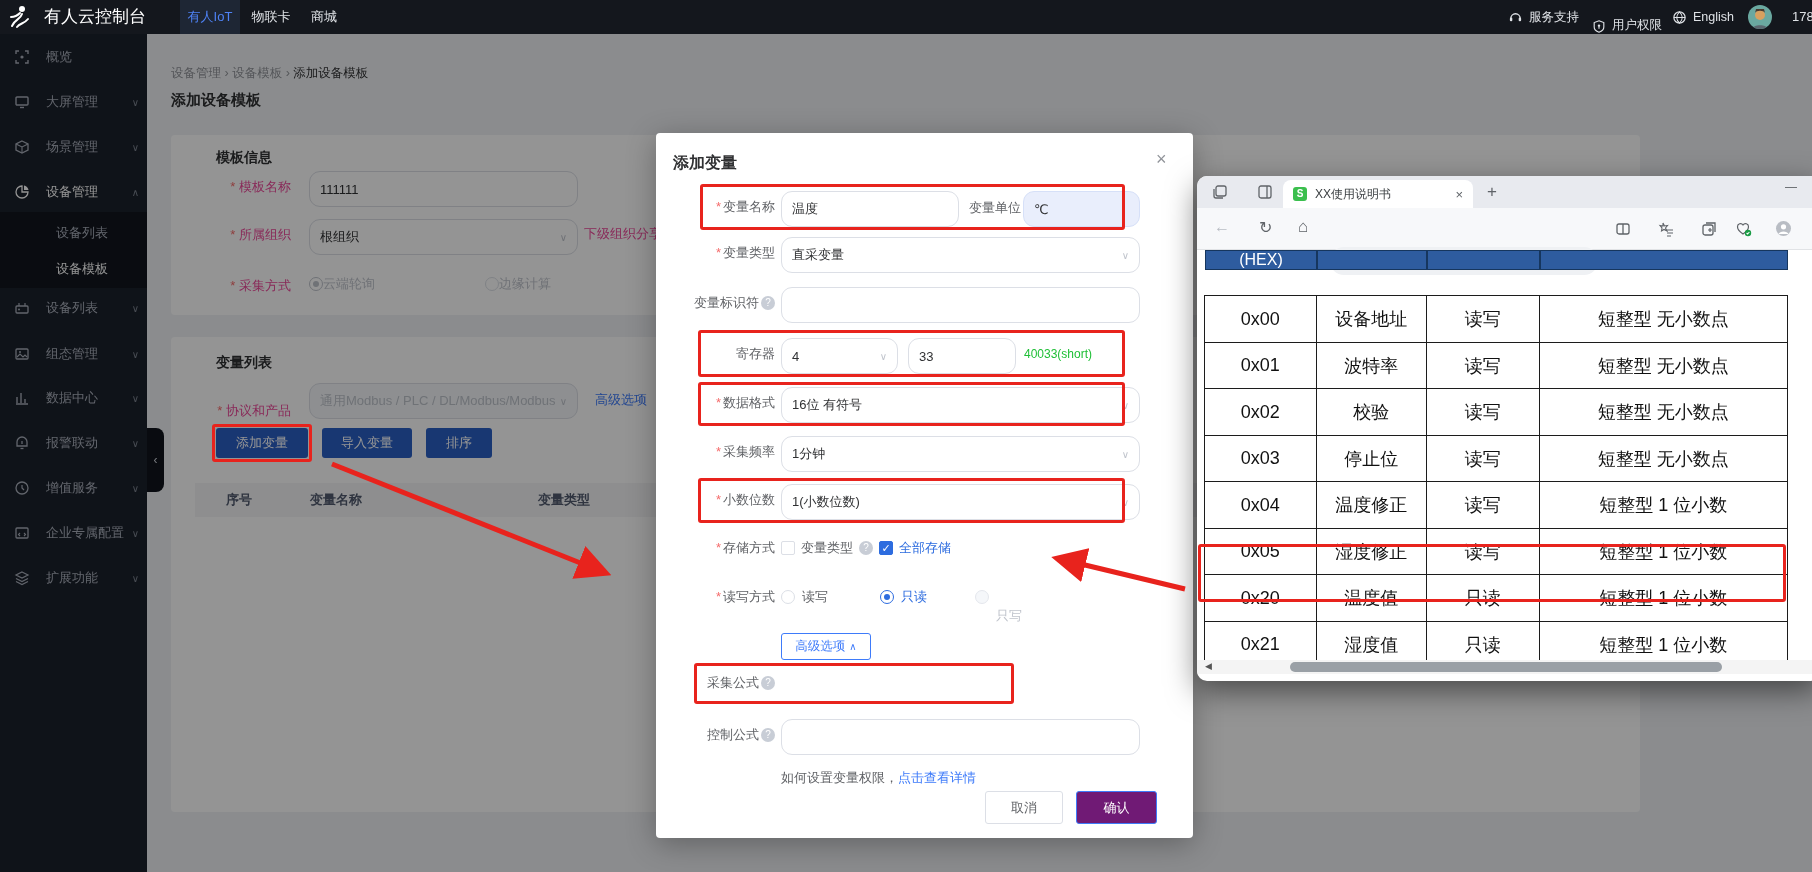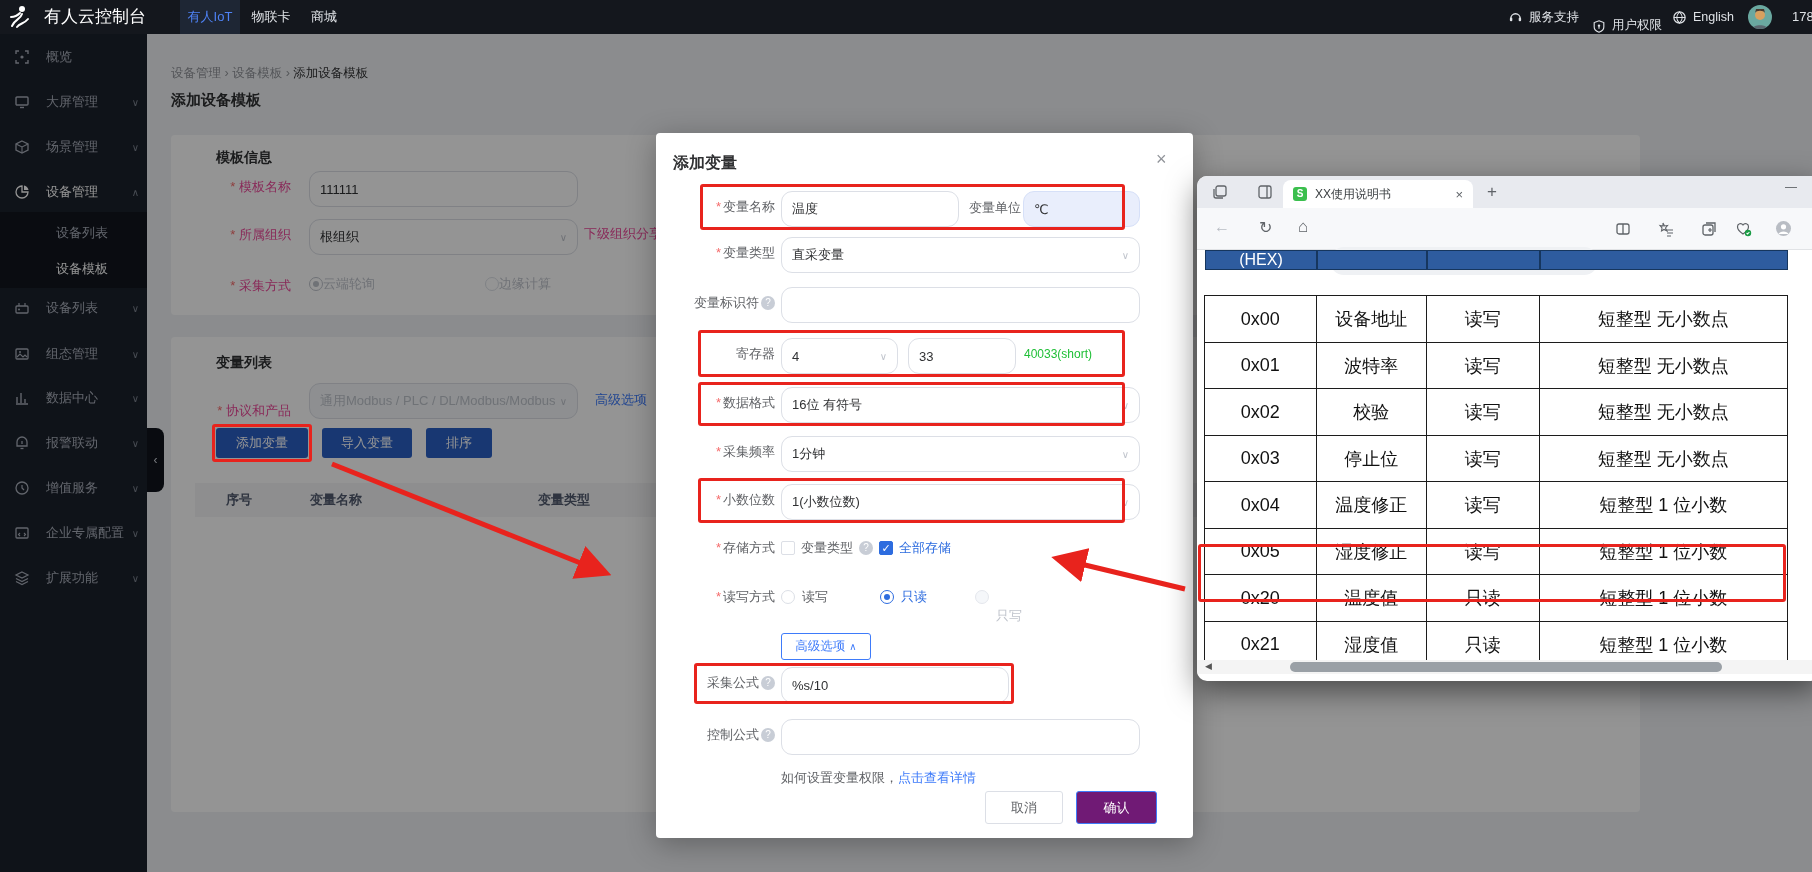--- a/index.html
+++ b/index.html
@@ -353,23 +353,20 @@
 
     <button class="abs adv-btn" style="left:125px;top:500px;width:90px;height:27px;">
       <span>高级选项</span>
       <span style="font-size:10px;">∧</span>
     </button>
 
     <div class="m-label abs" style="top:534px;height:32px;">
       <span>采集公式</span>
       <span class="qicon">?</span>
     </div>
-    <div class="abs inp" style="left:125px;top:534px;width:228px;height:32px;">
-      <input readonly="" value="%s/10" style="">
-    </div>
 
     <div class="m-label abs" style="top:586px;height:32px;">
       <span>控制公式</span>
       <span class="qicon">?</span>
     </div>
     <div class="abs inp" style="left:125px;top:586px;width:359px;height:32px;">
       <input readonly="" value="" style="">
     </div>
 
     <div class="abs" style="left:125px;top:636px;font-size:13px;color:#606266;">

